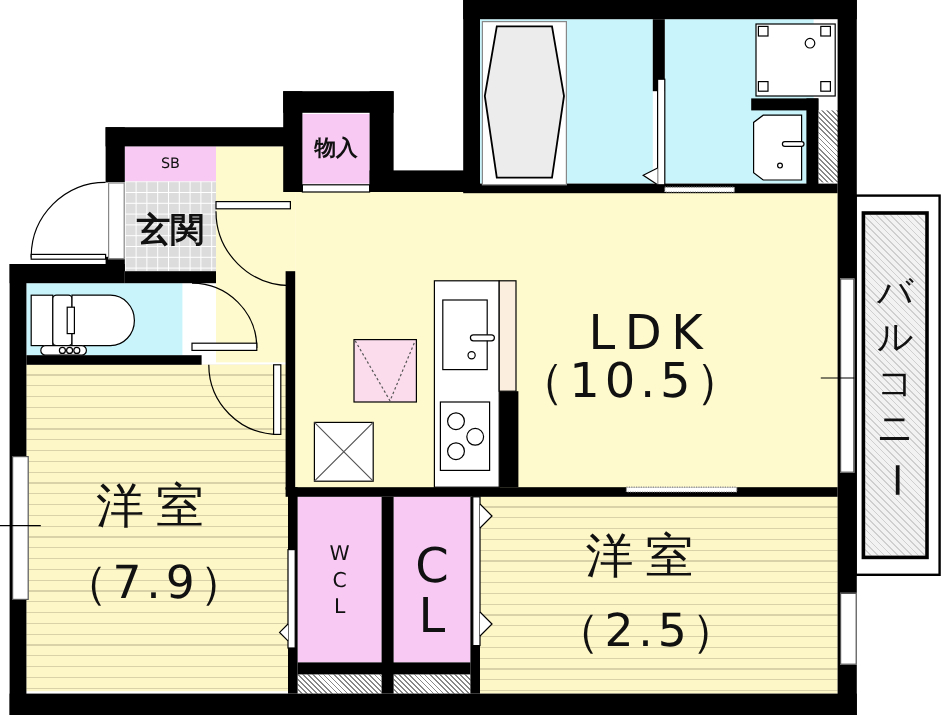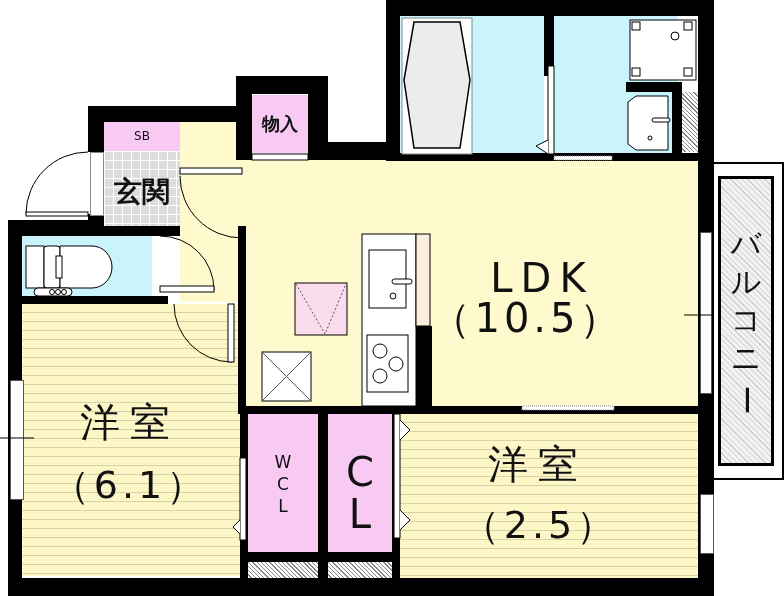--- a/index.html
+++ b/index.html
@@ -174,16 +174,16 @@
   <rect x="394" y="414" width="6" height="124" fill="#fff" stroke="#000"></rect>
   <path d="M400 420 L410 430 L400 440 M400 510 L410 520 L400 530" fill="#fff" stroke="#000"></path>
 </svg>
 
 <div class="label" style="left:104px;top:178px;width:76px;font-size:28px;font-weight:bold;">玄関</div>
 
 <div class="label" style="left:452px;top:240px;width:180px;font-size:40px;letter-spacing:8px;margin-top:18px;">LDK</div>
 <div class="label" style="left:417px;top:298px;width:220px;font-size:40px;letter-spacing:4px;">（10.5）</div>
 
 <div class="label" style="left:40px;top:402px;width:180px;font-size:40px;letter-spacing:10px;">洋室</div>
-<div class="label" style="left:30px;top:466px;width:200px;font-size:38px;letter-spacing:4px;">（6.1）</div>
+<div class="label" style="left:30px;top:466px;width:200px;font-size:38px;letter-spacing:4px;">（7.9）</div>
 
 <div class="label" style="left:448px;top:444px;width:180px;font-size:40px;letter-spacing:10px;">洋室</div>
 <div class="label" style="left:440px;top:506px;width:200px;font-size:38px;letter-spacing:4px;">（2.5）</div>
 
 </body></html>

